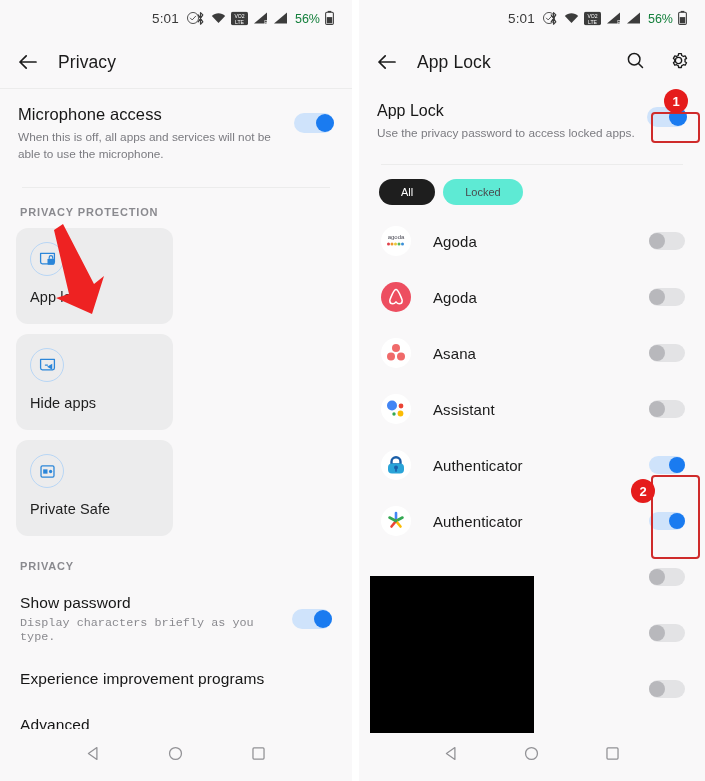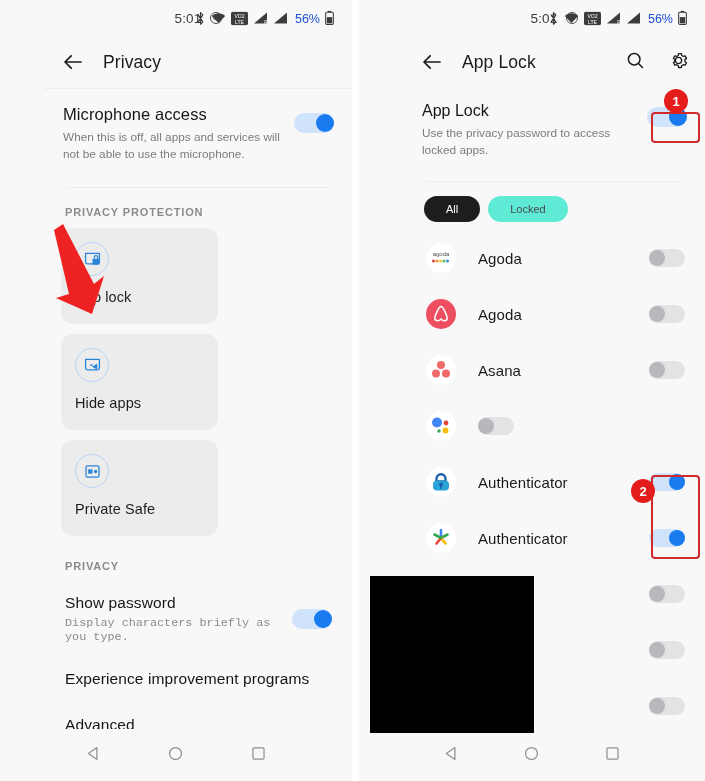--- a/index.html
+++ b/index.html
@@ -15,21 +15,20 @@
     background: #ffffff;
     display: flex;
   }
 
   
   .panel {
     position: relative;
     height: 781px;
     background: #f9f8f9;
     overflow: hidden;
-    padding-left: 45px;
   }
   .panel-left  { width: 352px; }
   .panel-gap   { width: 7px; height: 781px; background: #ffffff; }
   .panel-right { width: 346px; }
 
   
   .statusbar {
     height: 36px;
     display: flex;
     align-items: center;
@@ -38,21 +37,21 @@
     font-size: 13px;
     color: #3c3c3c;
   }
   .sb-center { display: flex; align-items: center; gap: 7px; }
   .sb-time { font-size: 13.5px; color: #3a3a3a; letter-spacing: .2px; }
   .sb-right {
     position: absolute; right: 18px; top: 50%;
     transform: translateY(-50%);
     display: flex; align-items: center; gap: 5px;
   }
-  .sb-pct { font-size: 12.5px; color: #1d4ed8; margin-left: 2px; }
+  .sb-pct { font-size: 12.5px; color: #15803d; margin-left: 2px; }
   .ic { display: inline-block; line-height: 0; }
 
   
   .titlebar {
     height: 52px;
     display: flex;
     align-items: center;
     padding: 0 16px;
     gap: 18px;
     position: relative;
@@ -519,20 +518,21 @@
       <div class="app-row">
         <span class="app-icon">
           <svg width="30" height="30" viewBox="0 0 30 30">
             <rect width="30" height="30" rx="15" fill="#ffffff"></rect>
             <circle cx="11" cy="11.5" r="5" fill="#4285f4"></circle>
             <circle cx="20" cy="12" r="2.4" fill="#ea4335"></circle>
             <circle cx="19.5" cy="19.5" r="2.9" fill="#fbbc05"></circle>
             <circle cx="13" cy="20" r="1.7" fill="#34a853"></circle>
           </svg>
         </span>
+        <span class="app-name">Assistant</span>
         <span class="toggle off small">
             <span class="knob"></span>
           </span>
       </div>
 
       <div class="app-row">
         <span class="app-icon">
           <svg width="30" height="30" viewBox="0 0 30 30">
             <rect width="30" height="30" rx="15" fill="#ffffff"></rect>
             <path d="M10.5 14.5v-2.8a4.5 4.5 0 0 1 9 0v2.8z" fill="none" stroke="#1b5fa8" stroke-width="2.4"></path>

